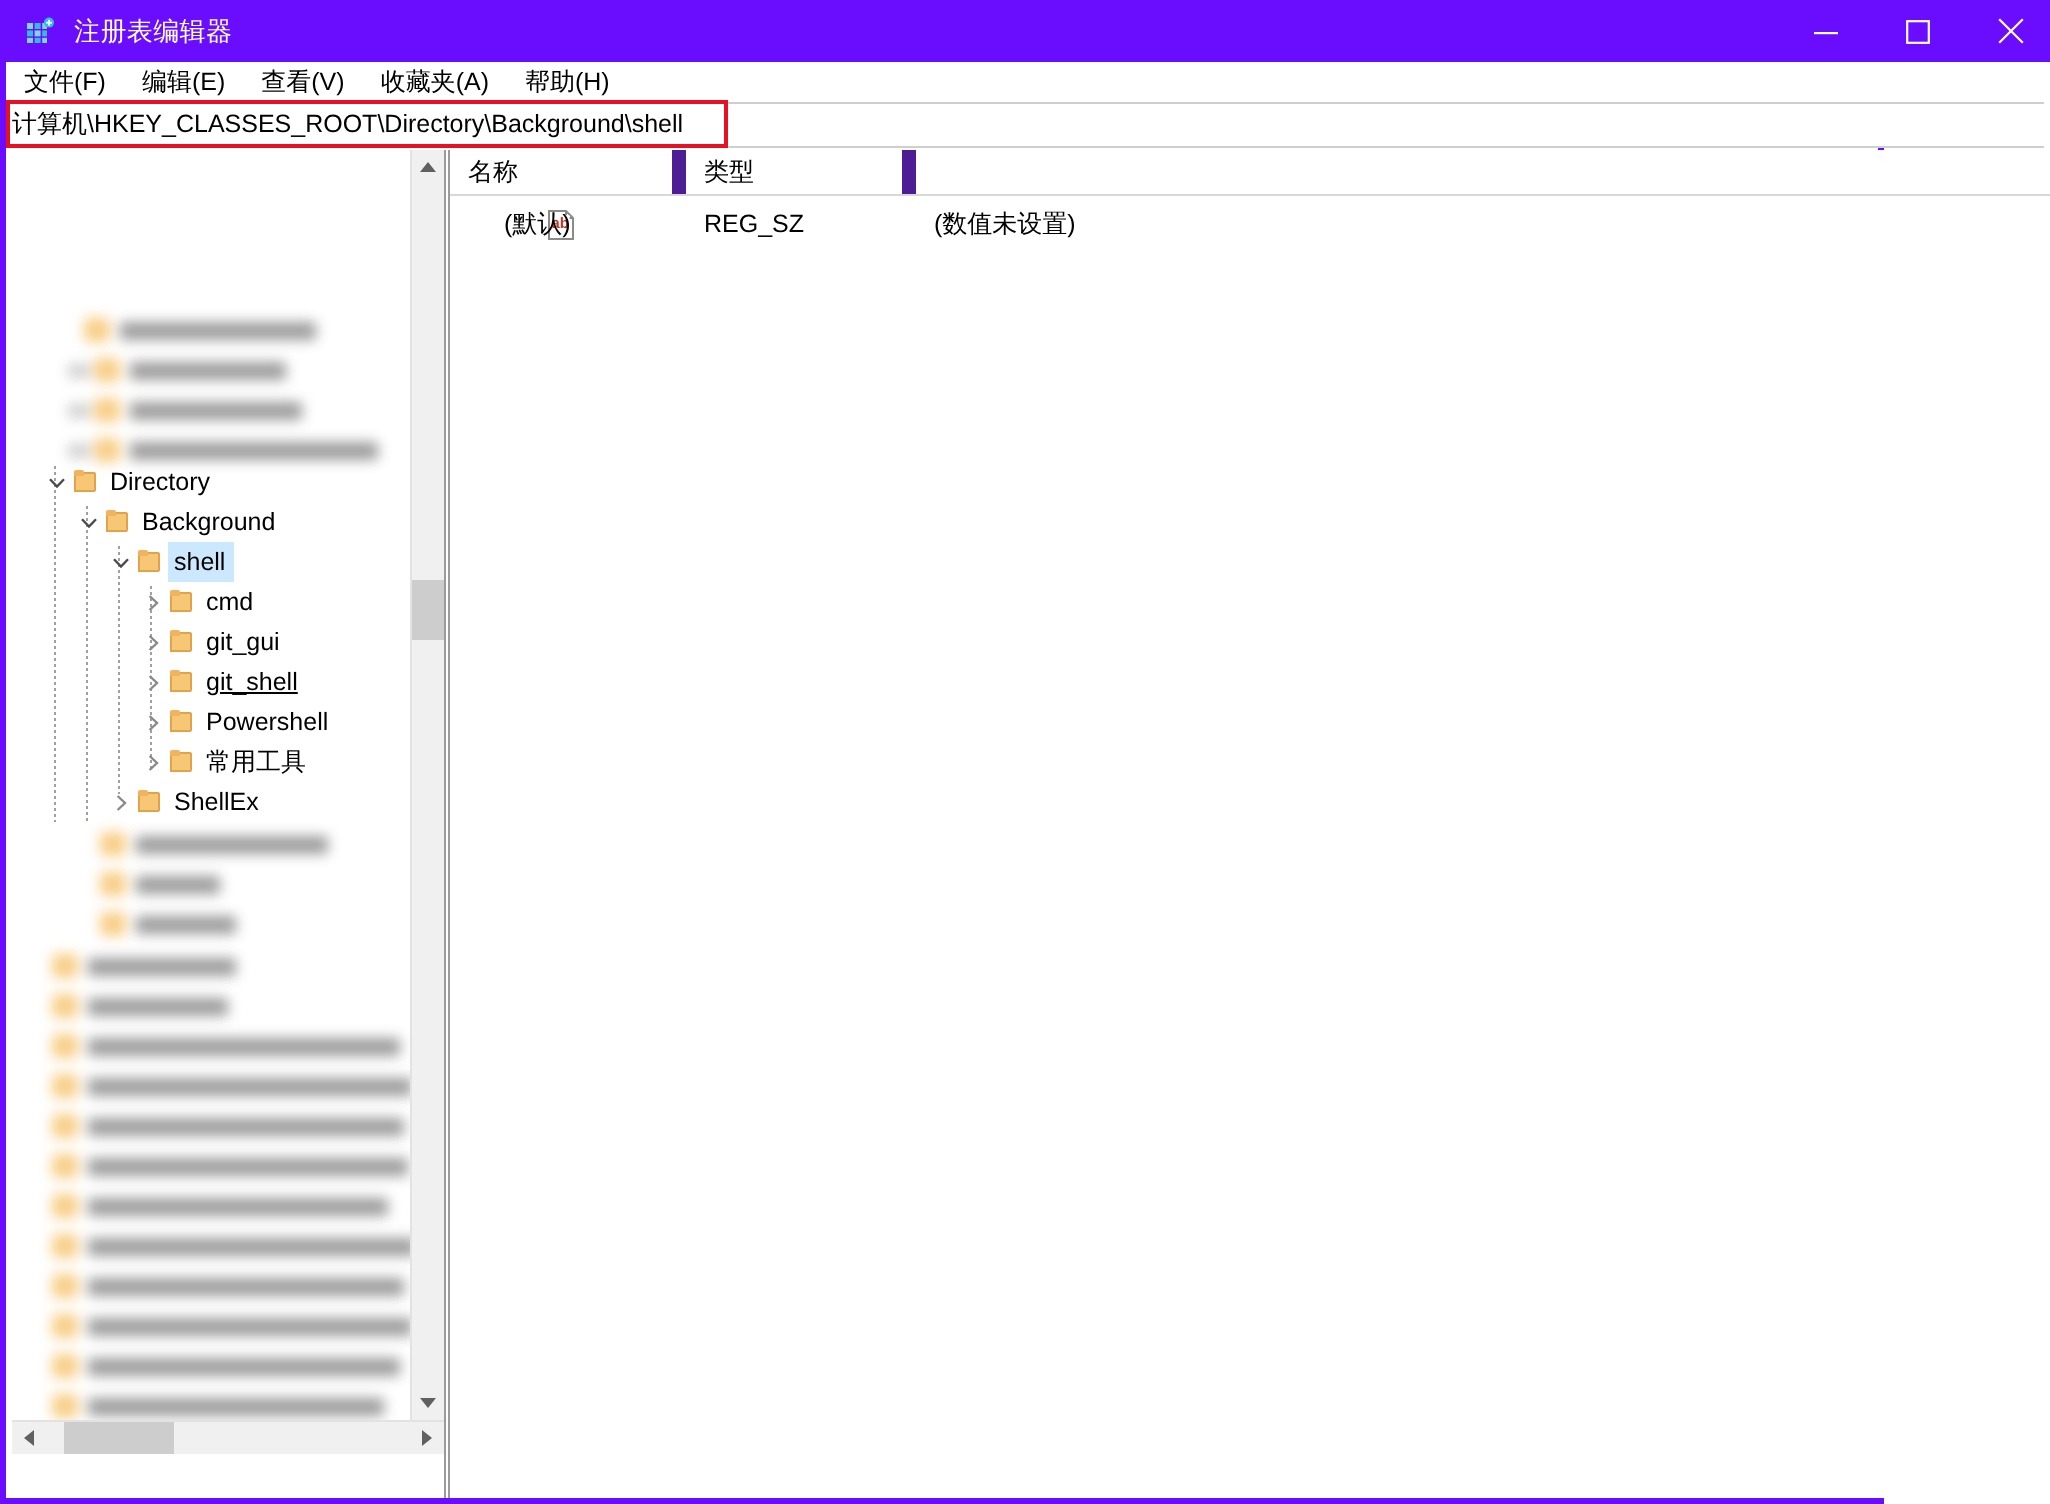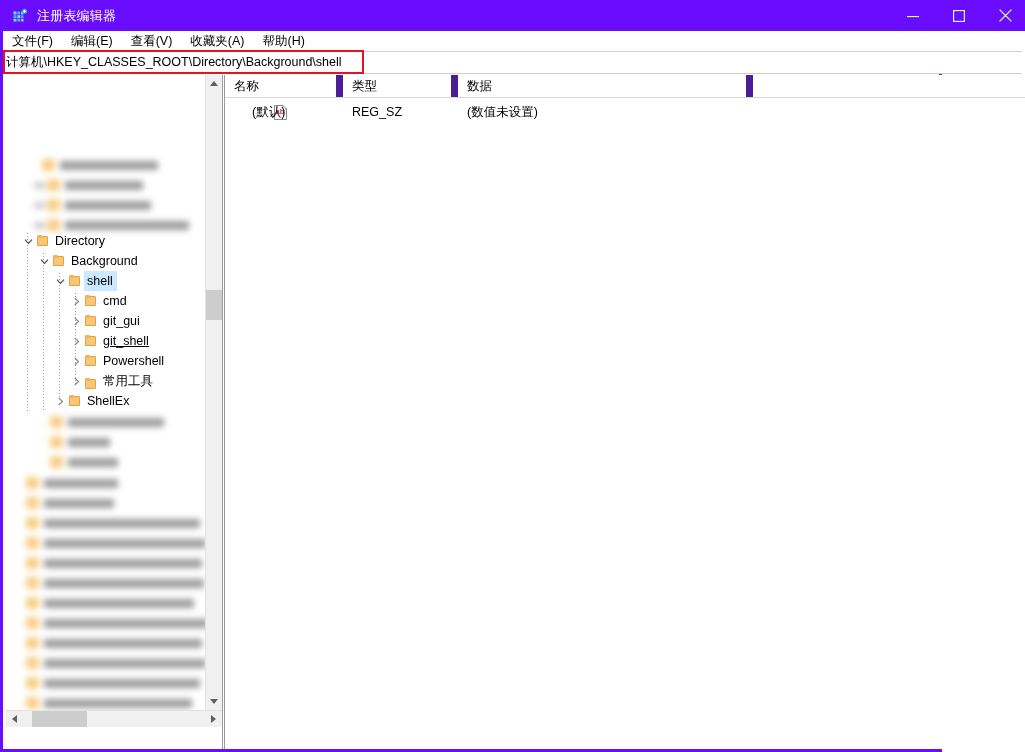--- a/index.html
+++ b/index.html
@@ -445,21 +445,21 @@
       <div class="trow" style="top:276px; left:62px;">
         <span class="chev">
           <svg width="9" height="9" viewBox="0 0 9 9">
               <path d="M2.8 1 L6.5 4.5 L2.8 8" stroke="#8a8a8a" stroke-width="1.2" fill="none"></path>
             </svg>
         </span>
         <span class="folder"></span>
         <span class="lbl">Powershell</span>
       </div>
 
-      <div class="trow" style="top:296px; left:62px;align-items:flex-end;">
+      <div class="trow" style="top:296px; left:62px;">
         <span class="chev">
           <svg width="9" height="9" viewBox="0 0 9 9">
               <path d="M2.8 1 L6.5 4.5 L2.8 8" stroke="#8a8a8a" stroke-width="1.2" fill="none"></path>
             </svg>
         </span>
         <span class="folder"></span>
         <span class="lbl">常用工具</span>
       </div>
 
       <div class="trow" style="top:316px; left:46px;">
@@ -563,23 +563,20 @@
   <div id="splitter"></div>
 
   <div id="list-pane">
 
     <div id="list-header">
       <div class="hcell" style="left:0px;   width:118px;">
         <span>名称</span>
       </div>
       <div class="hcell" style="left:118px; width:115px;">
         <span>类型</span>
-      </div>
-      <div class="hcell" style="left:233px; width:295px;">
-        <span>数据</span>
       </div>
       <div class="hcell" style="left:528px; width:272px; border-right:none;">
         <span></span>
       </div>
     </div>
 
     <div class="lrow" style="top:26px;">
       <span class="ab-icon">
         <svg width="13" height="15" viewBox="0 0 13 15" aria-hidden="true">
           <path d="M0.5 0.5 H9 L12.5 4 V14.5 H0.5 Z" fill="#ffffff" stroke="#8a8a8a" stroke-width="1"></path>

